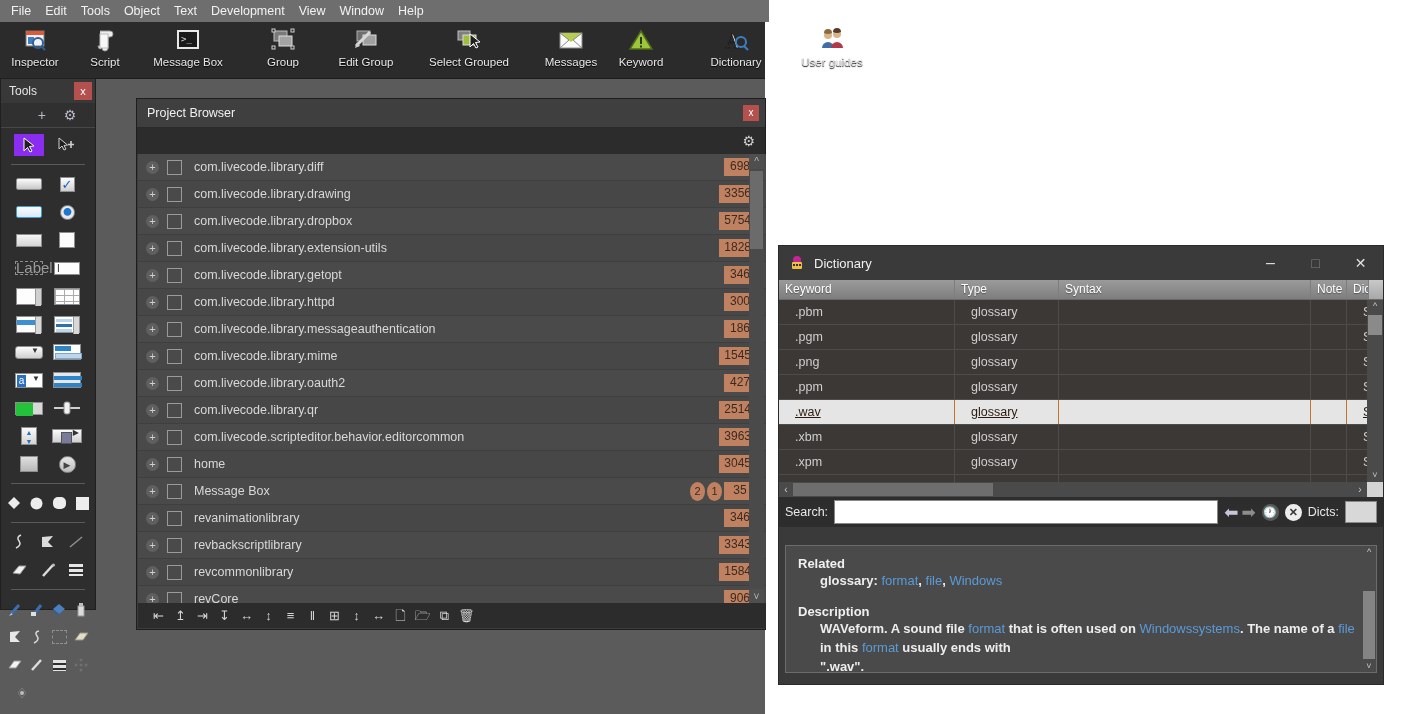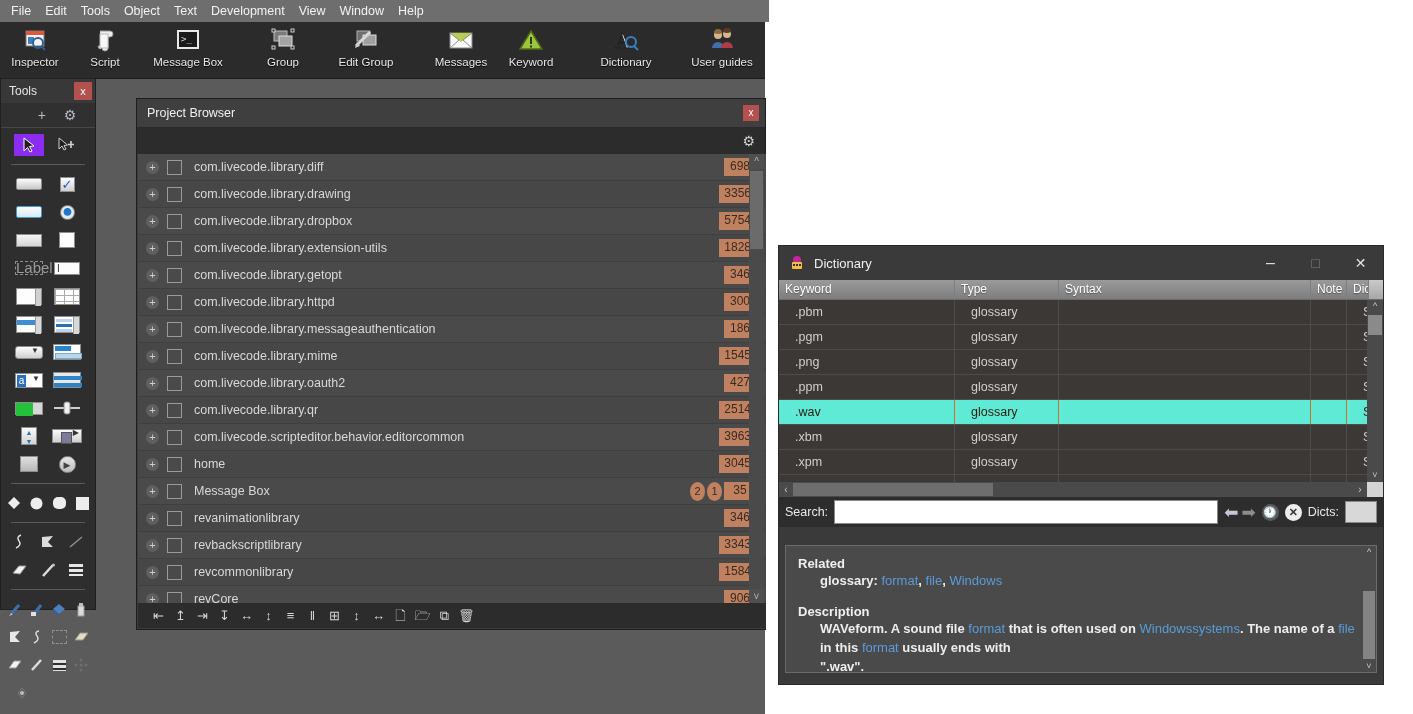--- a/index.html
+++ b/index.html
@@ -233,21 +233,21 @@
     background: linear-gradient(#9a9a9a,#7e7e7e);
     text-shadow: 0 1px 1px #555;
     overflow: hidden; white-space: nowrap;
   }
   #dict-table {
     position: relative;
     height: 182px; overflow: hidden;
     background: #3a3a3a;
   }
   .d-row { display: flex; height: 24px; border-bottom: 1px solid #4c4c4c; }
-  .d-row.sel .dc { background: #5eead4; color: #2a1a0c; border-right-color:#c07430;}
+  .d-row.sel .dc { background: #e5e5e5; color: #2a1a0c; border-right-color:#c07430;text-decoration:underline;}
   .dc {
     font-size: 12.5px; color: #cfcfcf; line-height: 24px;
     padding-left: 16px; box-sizing: border-box;
     border-right: 1px solid #4c4c4c;
     background: #3b3835;
     overflow: hidden; white-space: nowrap;
   }
   #dict-vsb {
     position: absolute; right: 0; top: 0; width: 16px; height: 182px;
     background: #4a4a4a;
@@ -384,20 +384,30 @@
             <svg width="28" height="24" viewBox="0 0 28 24">
               <rect x="5" y="3" width="13" height="10" fill="#6f6f6f" stroke="#b0b0b0"></rect>
               <rect x="11" y="7" width="13" height="10" fill="#a0a0a0" stroke="#dcdcdc"></rect>
               <line x1="4" y1="18" x2="18" y2="4" stroke="#d8d8d8" stroke-width="3"></line>
               <polygon points="3,20 5,14 8,18" fill="#cfcfcf"></polygon>
             </svg>
           </div>
           <div class="tb-lbl">Edit Group</div>
         </div>
 
+        <div class="tb-btn wide" style="width:110px">
+          <div class="tb-ico">
+            <svg width="30" height="24" viewBox="0 0 30 24">
+              <rect x="4" y="3" width="12" height="9" fill="#7f7f7f" stroke="#bdbdbd"></rect>
+              <rect x="9" y="7" width="13" height="10" fill="#9fbd3e" stroke="#dcdcdc"></rect>
+              <polygon points="16,6 16,19 19.5,15.5 22,20 24,19 21.5,14.5 26,14" fill="#1f1f1f" stroke="#fff" stroke-width="1"></polygon>
+            </svg>
+          </div>
+          <div class="tb-lbl">Select Grouped</div>
+        </div>
       </div>
 
       <div class="tb-sep"></div>
 
       <div class="tb-group">
 
         <div class="tb-btn">
           <div class="tb-ico">
             <svg width="28" height="24" viewBox="0 0 28 24">
               <rect x="3" y="5" width="22" height="15" fill="#fafafa" stroke="#8a8a8a"></rect>

